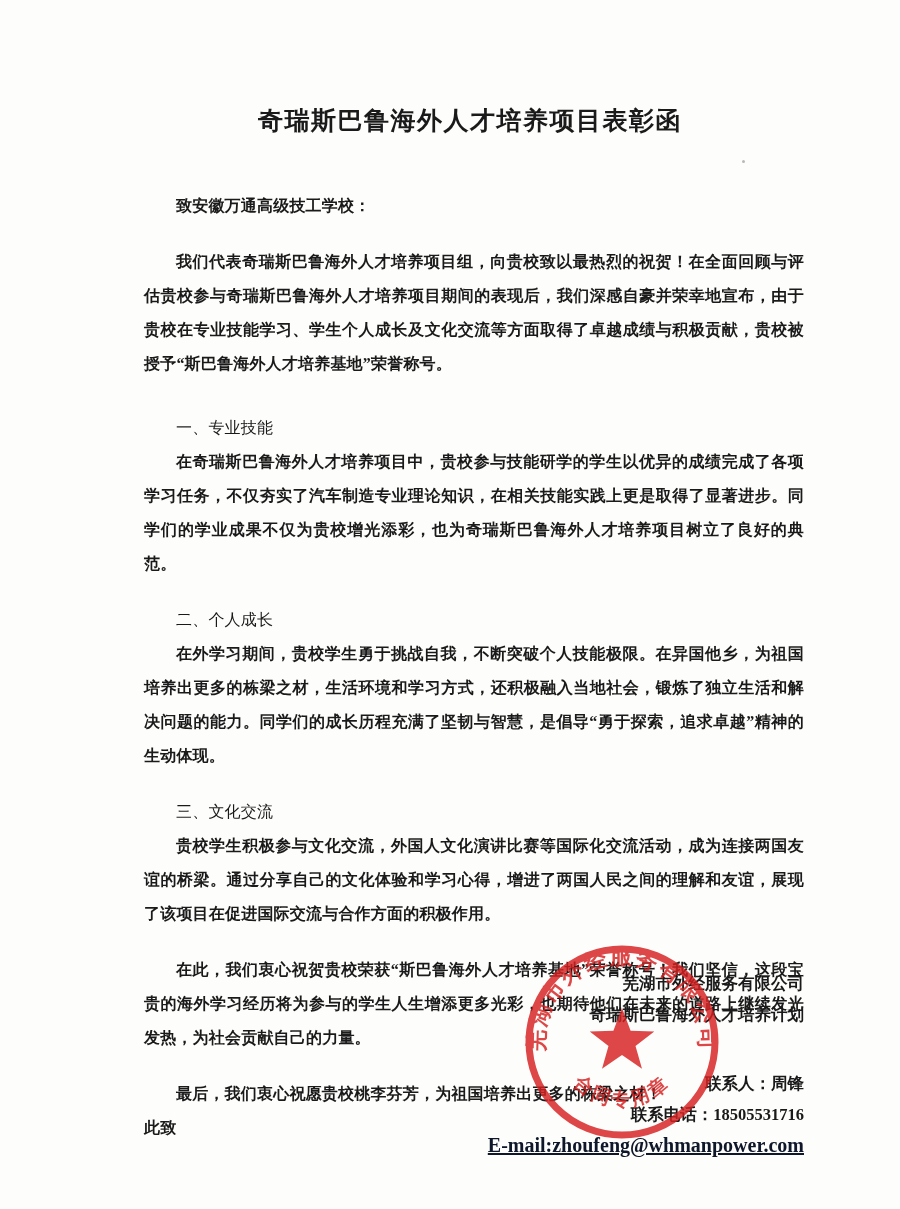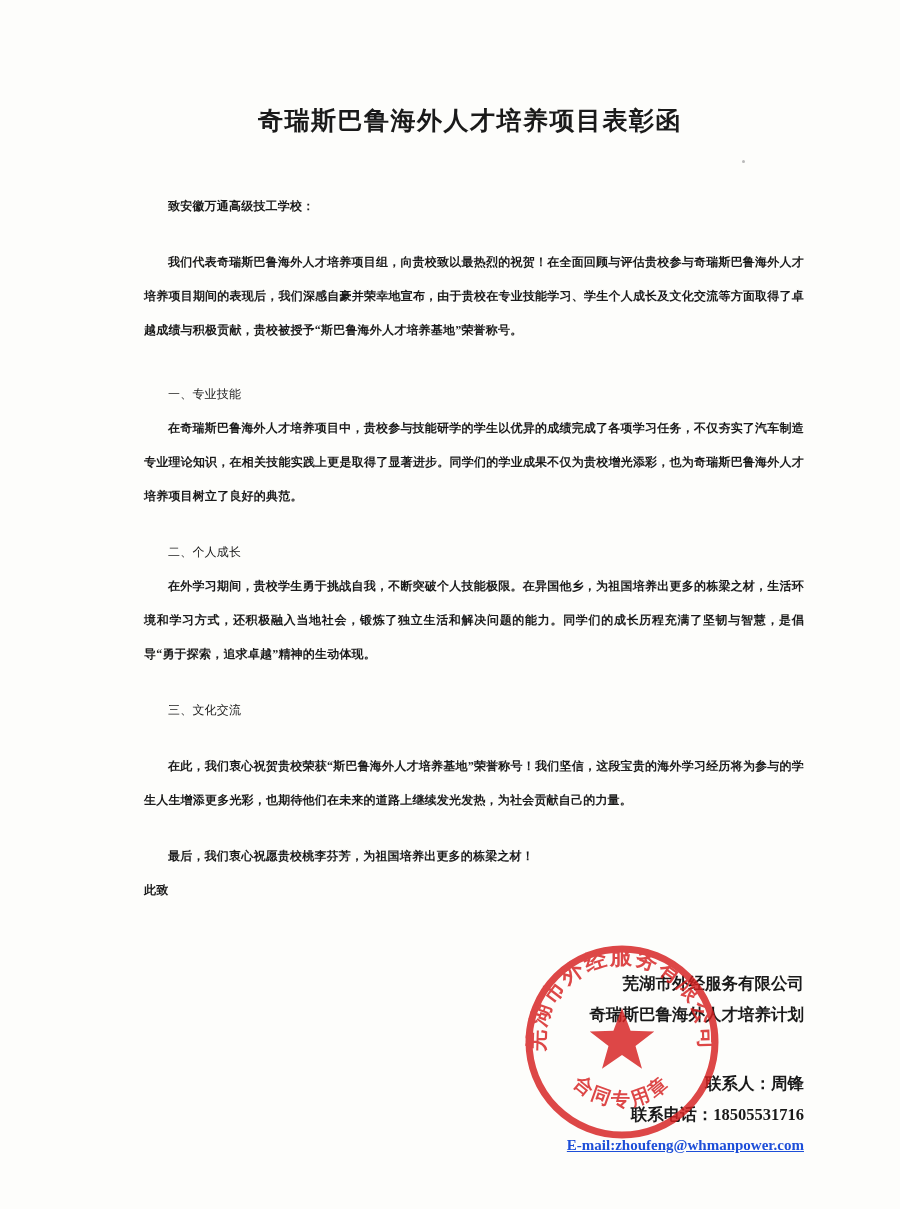--- a/index.html
+++ b/index.html
@@ -36,21 +36,21 @@
     margin: 104px 0 0 0;
     font-family: "Liberation Serif", "DejaVu Serif", serif;
   }
   .body-block {
     margin: 0 auto;
     width: 660px;
     padding-left: 8px;
   }
   p {
     margin: 0;
-    font-size: 12px;
+    font-size: 16px;
     line-height: 34px;
     letter-spacing: 0.2px;
     text-align: justify;
     font-weight: 600;
   }
   .salutation {
     margin-top: 52px;
     text-indent: 2em;
   }
   .indent {
@@ -74,23 +74,23 @@
     right: 96px;
     top: 968px;
     width: 420px;
     text-align: right;
     font-size: 16.5px;
     line-height: 31px;
     font-weight: 600;
   }
   .sig .line { white-space: nowrap; }
   .sig .email {
-    color: #1d4ed8;
+    color: #0f172a;
     text-decoration: underline;
-    font-size: 15px;
+    font-size: 20px;
   }
   
   .seal {
     position: absolute;
     left: 516px;
     top: 936px;
     width: 212px;
     height: 212px;
     pointer-events: none;
   }
@@ -123,20 +123,21 @@
 
       <p class="indent gap-md">我们代表奇瑞斯巴鲁海外人才培养项目组，向贵校致以最热烈的祝贺！在全面回顾与评估贵校参与奇瑞斯巴鲁海外人才培养项目期间的表现后，我们深感自豪并荣幸地宣布，由于贵校在专业技能学习、学生个人成长及文化交流等方面取得了卓越成绩与积极贡献，贵校被授予“斯巴鲁海外人才培养基地”荣誉称号。</p>
 
       <p class="section-head gap-lg">一、专业技能</p>
       <p class="indent">在奇瑞斯巴鲁海外人才培养项目中，贵校参与技能研学的学生以优异的成绩完成了各项学习任务，不仅夯实了汽车制造专业理论知识，在相关技能实践上更是取得了显著进步。同学们的学业成果不仅为贵校增光添彩，也为奇瑞斯巴鲁海外人才培养项目树立了良好的典范。</p>
 
       <p class="section-head gap-md">二、个人成长</p>
       <p class="indent">在外学习期间，贵校学生勇于挑战自我，不断突破个人技能极限。在异国他乡，为祖国培养出更多的栋梁之材，生活环境和学习方式，还积极融入当地社会，锻炼了独立生活和解决问题的能力。同学们的成长历程充满了坚韧与智慧，是倡导“勇于探索，追求卓越”精神的生动体现。</p>
 
       <p class="section-head gap-md">三、文化交流</p>
+      <p class="indent">贵校学生积极参与文化交流，外国人文化演讲比赛等国际化交流活动，成为连接两国友谊的桥梁。通过分享自己的文化体验和学习心得，增进了两国人民之间的理解和友谊，展现了该项目在促进国际交流与合作方面的积极作用。</p>
 
       <p class="closing-line gap-md">在此，我们衷心祝贺贵校荣获“斯巴鲁海外人才培养基地”荣誉称号！我们坚信，这段宝贵的海外学习经历将为参与的学生人生增添更多光彩，也期待他们在未来的道路上继续发光发热，为社会贡献自己的力量。</p>
 
       <p class="indent gap-md">最后，我们衷心祝愿贵校桃李芬芳，为祖国培养出更多的栋梁之材！</p>
       <p class="flush">此致</p>
 
     </div>
   </div>
 
   <div class="tiny-dot"></div>

